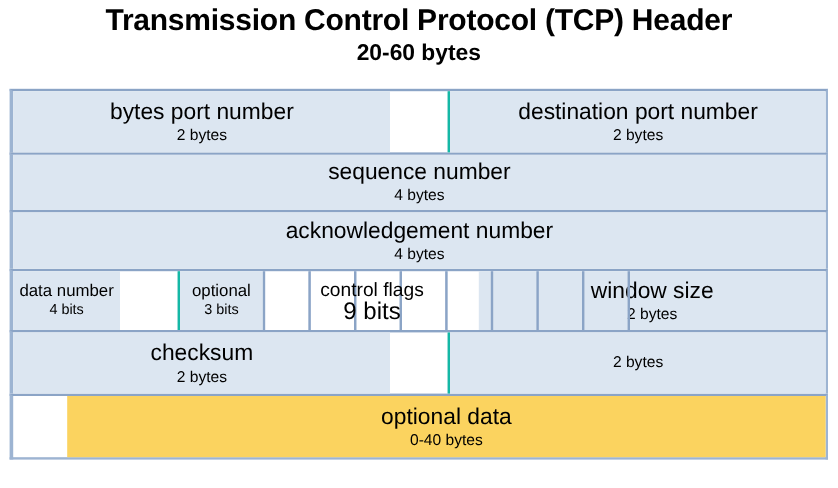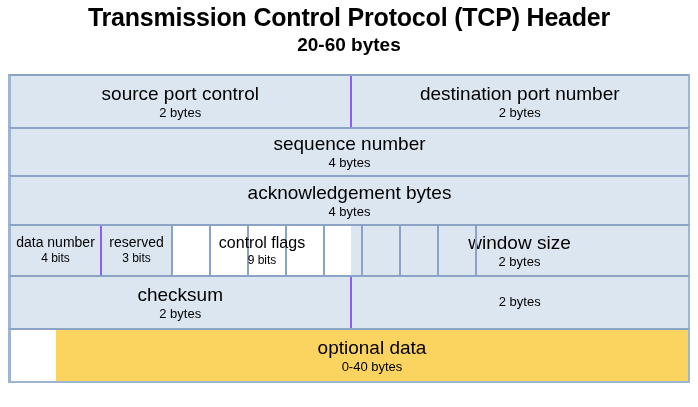--- a/index.html
+++ b/index.html
@@ -66,21 +66,22 @@
     background: #dce6f1;
     text-align: center;
     color: #000000;
     padding: 4px 2px 5px 2px;
     display: flex;
     flex-direction: column;
     justify-content: center;
     overflow: hidden;
   }
   .cell + .cell {
-    border-left: 2px solid #8b5cf6;
+    border-left: 2px solid #14b8a6;
+    margin-left: 48px;
   }
   .cell .name {
     font-size: 19px;
     line-height: 23px;
     white-space: nowrap;
   }
   .cell .size {
     font-size: 13px;
     line-height: 16px;
     white-space: nowrap;
@@ -123,21 +124,21 @@
     text-align: center;
     pointer-events: none;
     color: #000000;
   }
   .flag-label .name {
     font-size: 16px;
     line-height: 19px;
     white-space: nowrap;
   }
   .flag-label .size {
-    font-size: 12px;
+    font-size: 20px;
     line-height: 17px;
     white-space: nowrap;
   }
   .c-window { flex: 1 1 auto; justify-content: center; }
 
   .c-small .name { font-size: 14px; line-height: 17px; }
   .c-small .size { font-size: 12px; line-height: 15px; }
 
   
   .row-opt .cell {
@@ -151,50 +152,50 @@
 
   <div class="title-block">
     <div class="title-main">Transmission Control Protocol (TCP) Header</div>
     <div class="title-sub">20-60 bytes</div>
   </div>
 
   <div class="tcp-table">
 
     <div class="row row-ports">
       <div class="cell w-half">
-        <span class="name">source port control</span>
+        <span class="name">bytes port number</span>
         <span class="size">2 bytes</span>
       </div>
       <div class="cell w-half">
         <span class="name">destination port number</span>
         <span class="size">2 bytes</span>
       </div>
     </div>
 
     <div class="row row-seq">
       <div class="cell w-full">
         <span class="name">sequence number</span>
         <span class="size">4 bytes</span>
       </div>
     </div>
 
     <div class="row row-ack">
       <div class="cell w-full">
-        <span class="name">acknowledgement bytes</span>
+        <span class="name">acknowledgement number</span>
         <span class="size">4 bytes</span>
       </div>
     </div>
 
     <div class="row row-flags">
       <div class="cell c-dataoffset c-small">
         <span class="name">data number</span>
         <span class="size">4 bits</span>
       </div>
       <div class="cell c-reserved c-small">
-        <span class="name">reserved</span>
+        <span class="name">optional</span>
         <span class="size">3 bits</span>
       </div>
       <div class="flag-group">
         <div class="flag-cell"></div>
         <div class="flag-cell"></div>
         <div class="flag-cell"></div>
         <div class="flag-cell"></div>
         <div class="flag-cell"></div>
         <div class="flag-cell"></div>
         <div class="flag-cell"></div>

